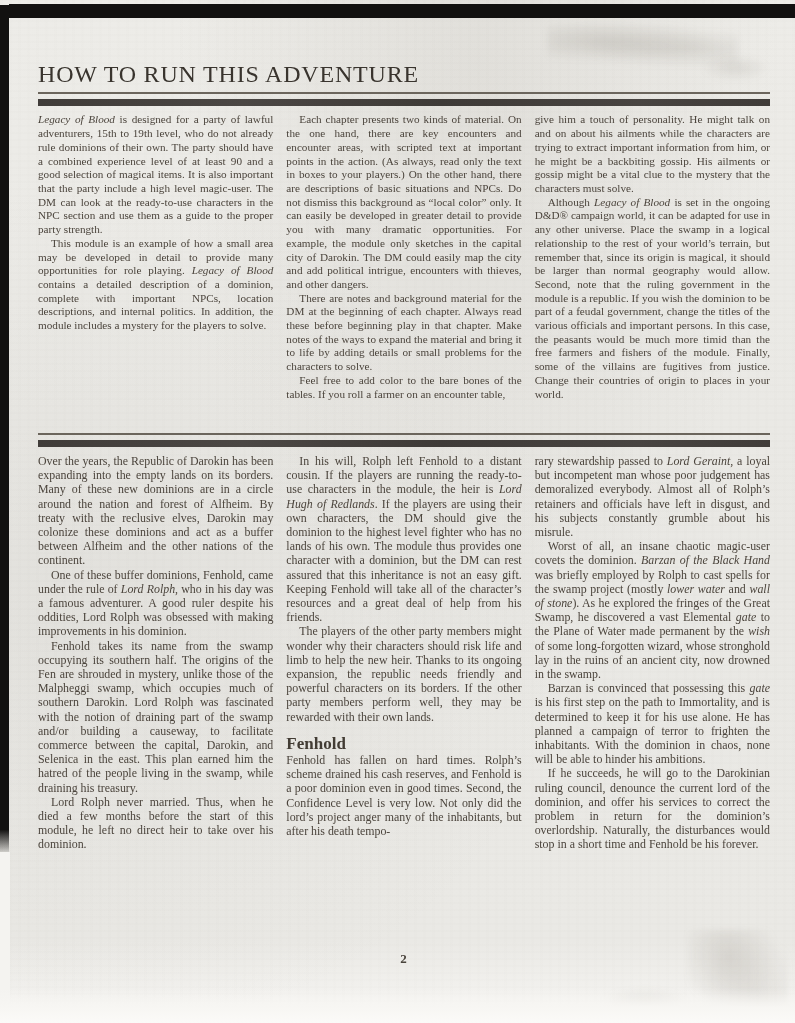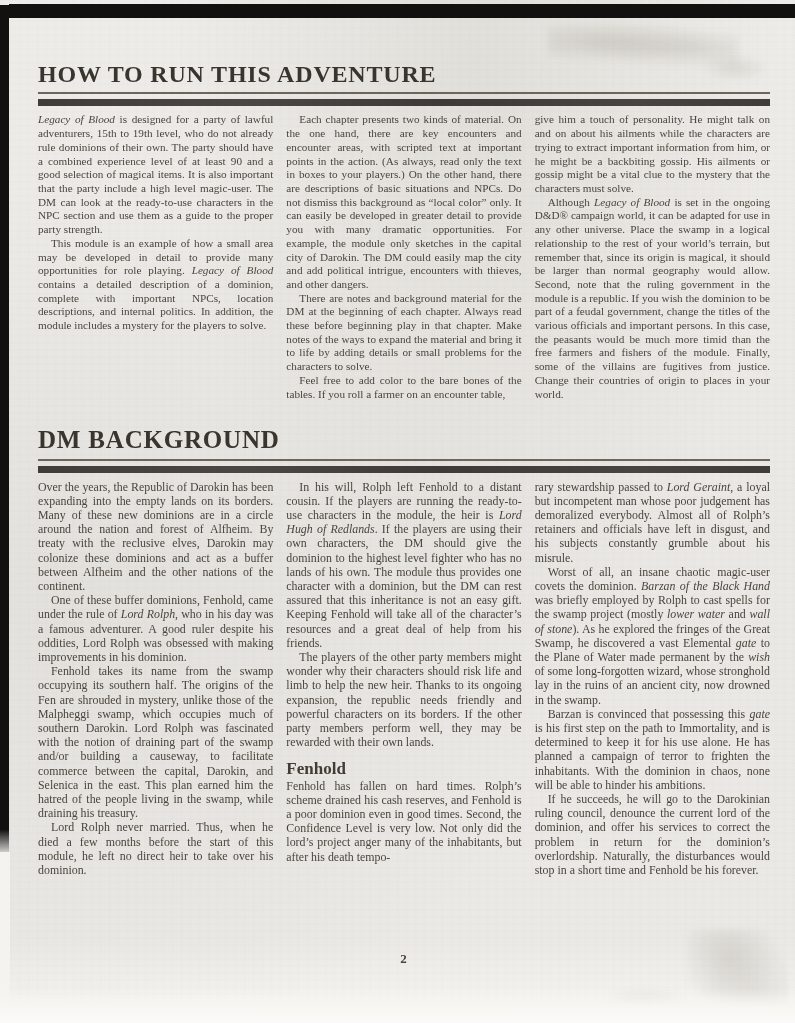--- a/index.html
+++ b/index.html
@@ -42,21 +42,21 @@
       radial-gradient(ellipse at 40% 30%, rgba(120,112,100,0.18), transparent 60%),
       radial-gradient(ellipse at 70% 75%, rgba(120,112,100,0.12), transparent 60%);}
   .ghost-d{left:600px;top:988px;width:90px;height:24px;
     background:radial-gradient(ellipse at 50% 50%, rgba(120,112,100,0.12), transparent 70%);}
 
   
   .section{position:absolute;left:38px;width:732px;}
   #section-how{top:62px;}
   #section-dm{top:427px;}
   .section-title{
-    margin:0;font-weight:bold;color:#39342e;letter-spacing:.8px;
+    margin:0;font-weight:normal;color:#39342e;letter-spacing:.8px;
     font-size:24px;line-height:1.02;
   }
   #section-dm .section-title{font-size:25px;}
   .rule-thin{height:2px;background:#6b655c;margin-top:6px;}
   .rule-thick{height:7px;margin-top:5px;
     background:linear-gradient(90deg,#403c39,#4b4744 28%,#3e3a37 55%,#484441 82%,#403c39);}
   .cols{display:flex;gap:13px;margin-top:7px;}
   .col{flex:1;min-width:0;text-align:justify;color:#4b443c;}
   #section-how .col{font-size:11.2px;line-height:13.7px;}
   #section-dm  .col{font-size:11.9px;line-height:14.2px;}
@@ -101,21 +101,20 @@
         <p class="para indent"><span>Feel free to add color to the bare bones of the tables. If you roll a farmer on an encounter table,</span></p>
       </div>
     <div class="col">
         <p class="para"><span>give him a touch of personality. He might talk on and on about his ailments while the characters are trying to extract important information from him, or he might be a backbiting gossip. His ailments or gossip might be a vital clue to the mystery that the characters must solve.</span></p>
         <p class="para indent"><span>Although </span><i>Legacy of Blood</i><span> is set in the ongoing D&amp;D® campaign world, it can be adapted for use in any other universe. Place the swamp in a logical relationship to the rest of your world’s terrain, but remember that, since its origin is magical, it should be larger than normal geography would allow. Second, note that the ruling government in the module is a republic. If you wish the dominion to be part of a feudal government, change the titles of the various officials and important persons. In this case, the peasants would be much more timid than the free farmers and fishers of the module. Finally, some of the villains are fugitives from justice. Change their countries of origin to places in your world.</span></p>
       </div>
   </div>
 </div>
 
 <div class="section" id="section-dm">
-  <h2 class="section-title">DM BACKGROUND</h2>
   <div class="rule-thin"></div>
   <div class="rule-thick"></div>
   <div class="cols">
     <div class="col">
         <p class="para"><span>Over the years, the Republic of Darokin has been expanding into the empty lands on its borders. Many of these new dominions are in a circle around the nation and forest of Alfheim. By treaty with the reclusive elves, Darokin may colonize these dominions and act as a buffer between Alfheim and the other nations of the continent.</span></p>
         <p class="para indent"><span>One of these buffer dominions, Fenhold, came under the rule of </span><i>Lord Rolph</i><span>, who in his day was a famous adventurer. A good ruler despite his oddities, Lord Rolph was obsessed with making improvements in his dominion.</span></p>
         <p class="para indent"><span>Fenhold takes its name from the swamp occupying its southern half. The origins of the Fen are shrouded in mystery, unlike those of the Malpheggi swamp, which occupies much of southern Darokin. Lord Rolph was fascinated with the notion of draining part of the swamp and/or building a causeway, to facilitate commerce between the capital, Darokin, and Selenica in the east. This plan earned him the hatred of the people living in the swamp, while draining his treasury.</span></p>
         <p class="para indent"><span>Lord Rolph never married. Thus, when he died a few months before the start of this module, he left no direct heir to take over his dominion.</span></p>
       </div>
     <div class="col">

